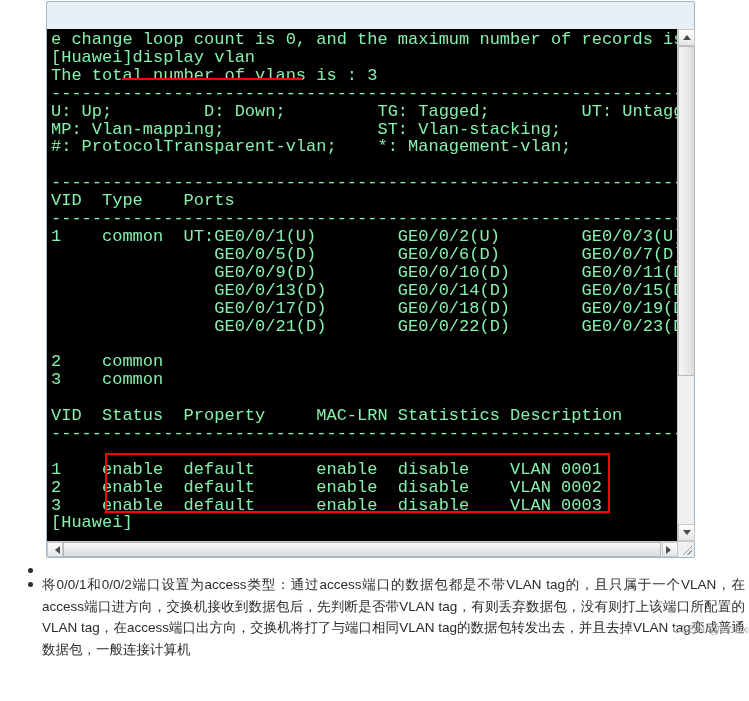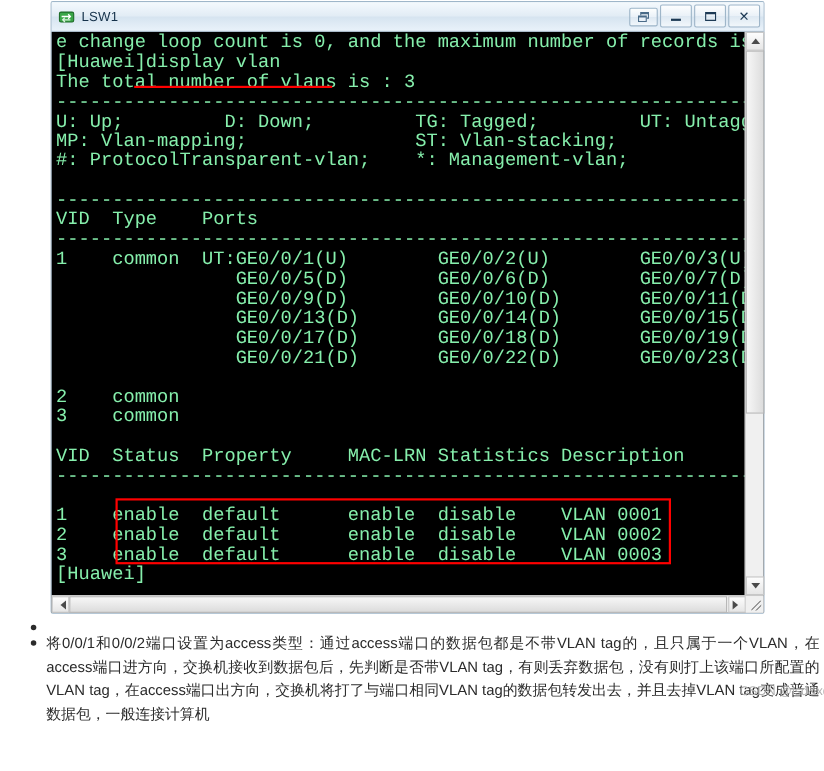--- a/index.html
+++ b/index.html
@@ -285,45 +285,20 @@
     margin-left: 21px;
   }
 </style>
 </head>
 <body>
 
 <div id="page">
 
   <div class="window">
 
-    <div class="titlebar">
-      <span class="win-icon">
-        <svg width="16" height="16" viewBox="0 0 16 16">
-          <rect x="1" y="4" width="13" height="9" rx="1.5" fill="#3aa648" stroke="#1d6b28"></rect>
-          <path d="M3 8 L11 8 M9 6 L11 8 L9 10" stroke="#ffffff" stroke-width="1.2" fill="none"></path>
-          <path d="M11 11 L4 11 M6 9 L4 11 L6 13" stroke="#d9f3dd" stroke-width="1.2" fill="none"></path>
-        </svg>
-      </span>
-      <span class="win-title">LSW1</span>
-
-      <div class="win-buttons">
-        <div class="win-btn restore-small">
-          <span class="glyph-restore"></span>
-        </div>
-        <div class="win-btn">
-          <span class="glyph-min"></span>
-        </div>
-        <div class="win-btn">
-          <span class="glyph-max"></span>
-        </div>
-        <div class="win-btn">
-          <span>✕</span>
-        </div>
-      </div>
-    </div>
 
     <div class="console-wrap">
 
       <div class="console">
         <pre>e change loop count is 0, and the maximum number of records is
 [Huawei]display vlan
 The total number of vlans is : 3
 --------------------------------------------------------------------------------
 U: Up;         D: Down;         TG: Tagged;         UT: Untagge
 MP: Vlan-mapping;               ST: Vlan-stacking;

